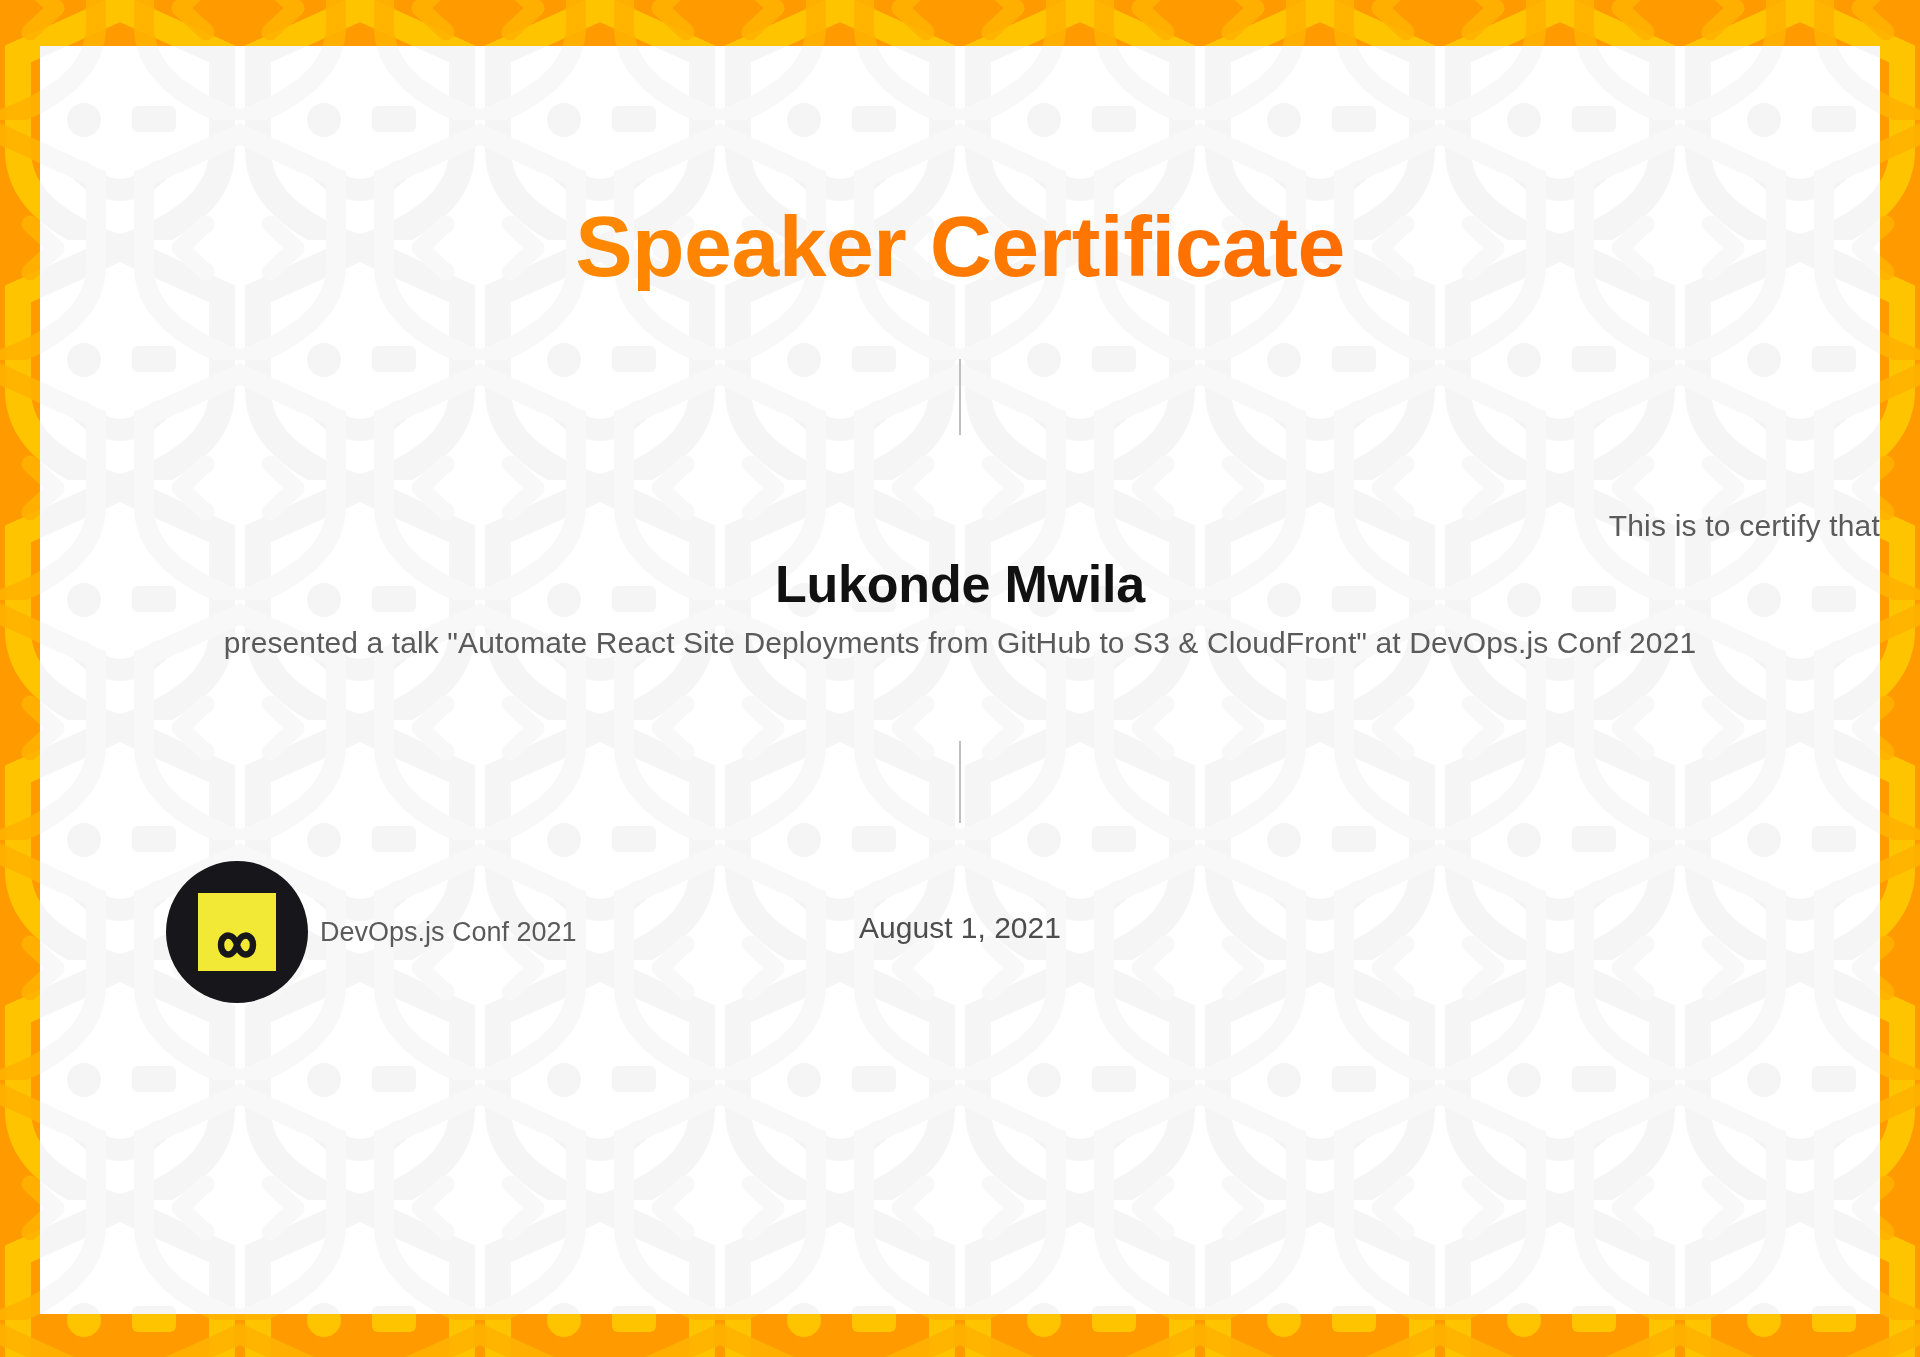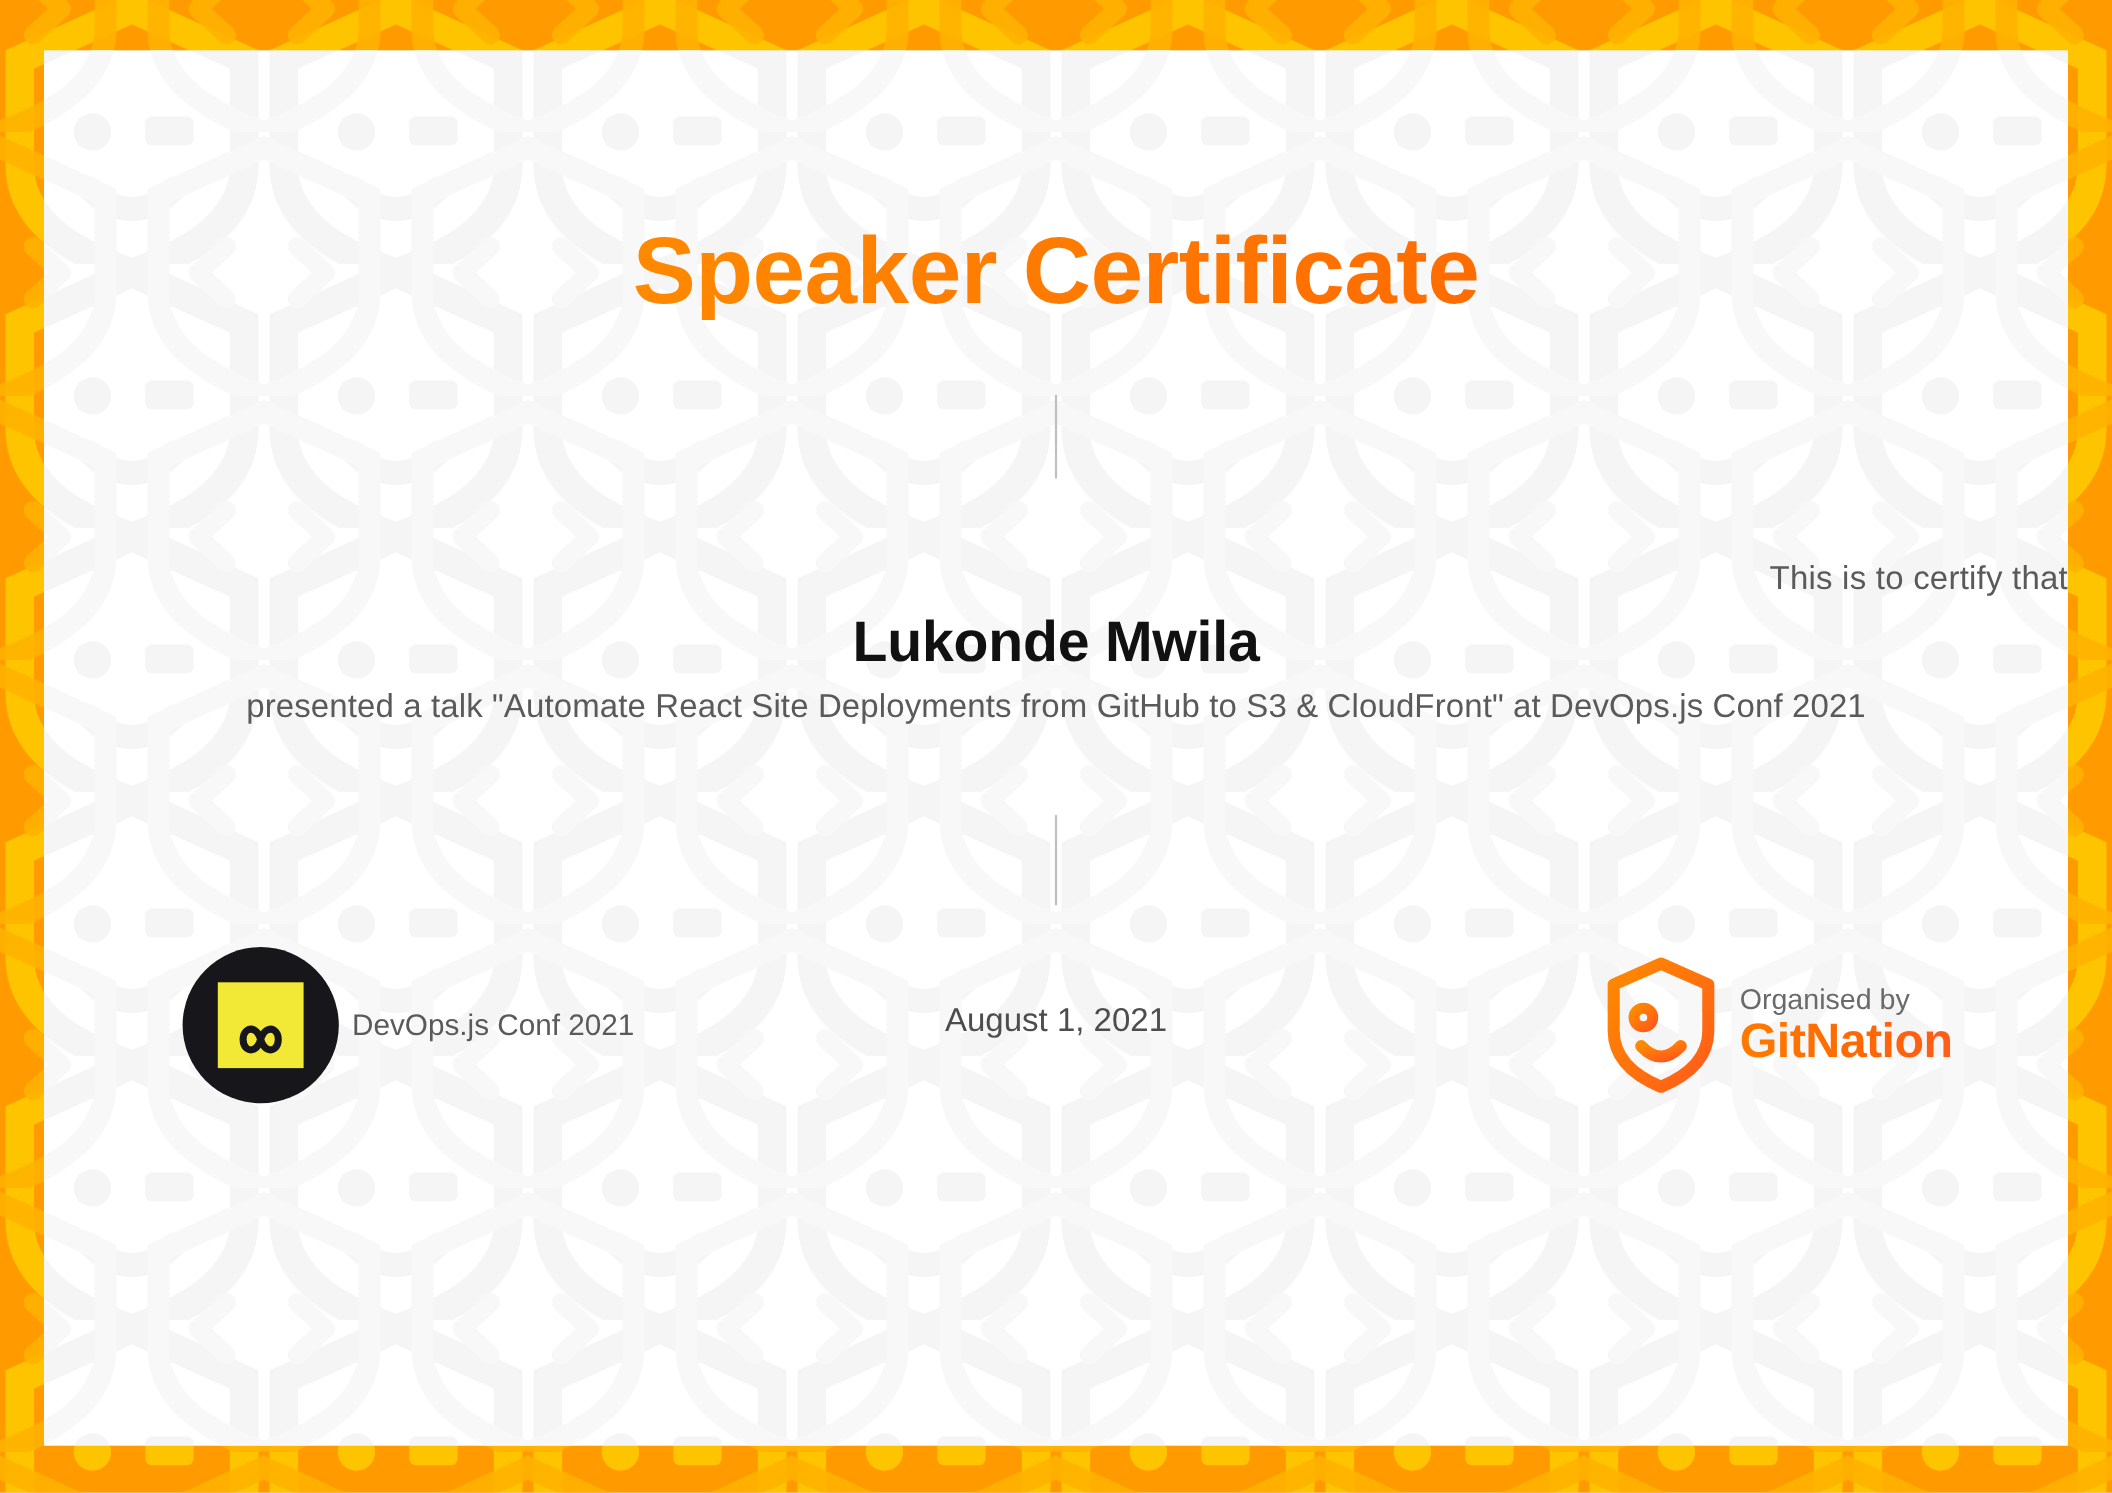--- a/index.html
+++ b/index.html
@@ -286,36 +286,18 @@
                          C47 9.8 41.8 5.5 36.5 8.6 C32.7 10.9 31 17 31 17
                          C31 17 29.3 23.1 25.5 25.4 C20.2 28.5 15 24.2 15 17 Z" fill="none" stroke="#17161A" stroke-width="6.4" stroke-linecap="round"></path>
               </svg>
             </div>
           </div>
           <div class="conf-label">DevOps.js Conf 2021</div>
         </div>
 
         <div class="date-text">August 1, 2021</div>
 
-        <div class="org-mark">
-          <svg width="108" height="126" viewBox="0 0 108 126" aria-hidden="true">
-            <defs>
-              <linearGradient id="shieldGrad" x1="0" y1="0" x2="1" y2="1">
-                <stop offset="0%" stop-color="#FF8A00"></stop>
-                <stop offset="100%" stop-color="#FF5C1A"></stop>
-              </linearGradient>
-            </defs>
-            <path d="M54 7 L97 26 L97 68 Q97 101 54 119 Q11 101 11 68 L11 26 Z" fill="none" stroke="url(#shieldGrad)" stroke-width="11" stroke-linejoin="round"></path>
-            <circle cx="38" cy="56" r="8.5" fill="none" stroke="url(#shieldGrad)" stroke-width="10"></circle>
-            <line x1="61" y1="56" x2="80" y2="56" stroke="url(#shieldGrad)" stroke-width="11" stroke-linecap="round"></line>
-            <path d="M36 82 Q54 101 72 82" fill="none" stroke="url(#shieldGrad)" stroke-width="11" stroke-linecap="round"></path>
-          </svg>
-          <div class="org-text">
-            <div class="org-by">Organised by</div>
-            <div class="org-name">GitNation</div>
-          </div>
-        </div>
 
       </div>
 
     </div>
   </div>
 </div>
 
 </body></html>

